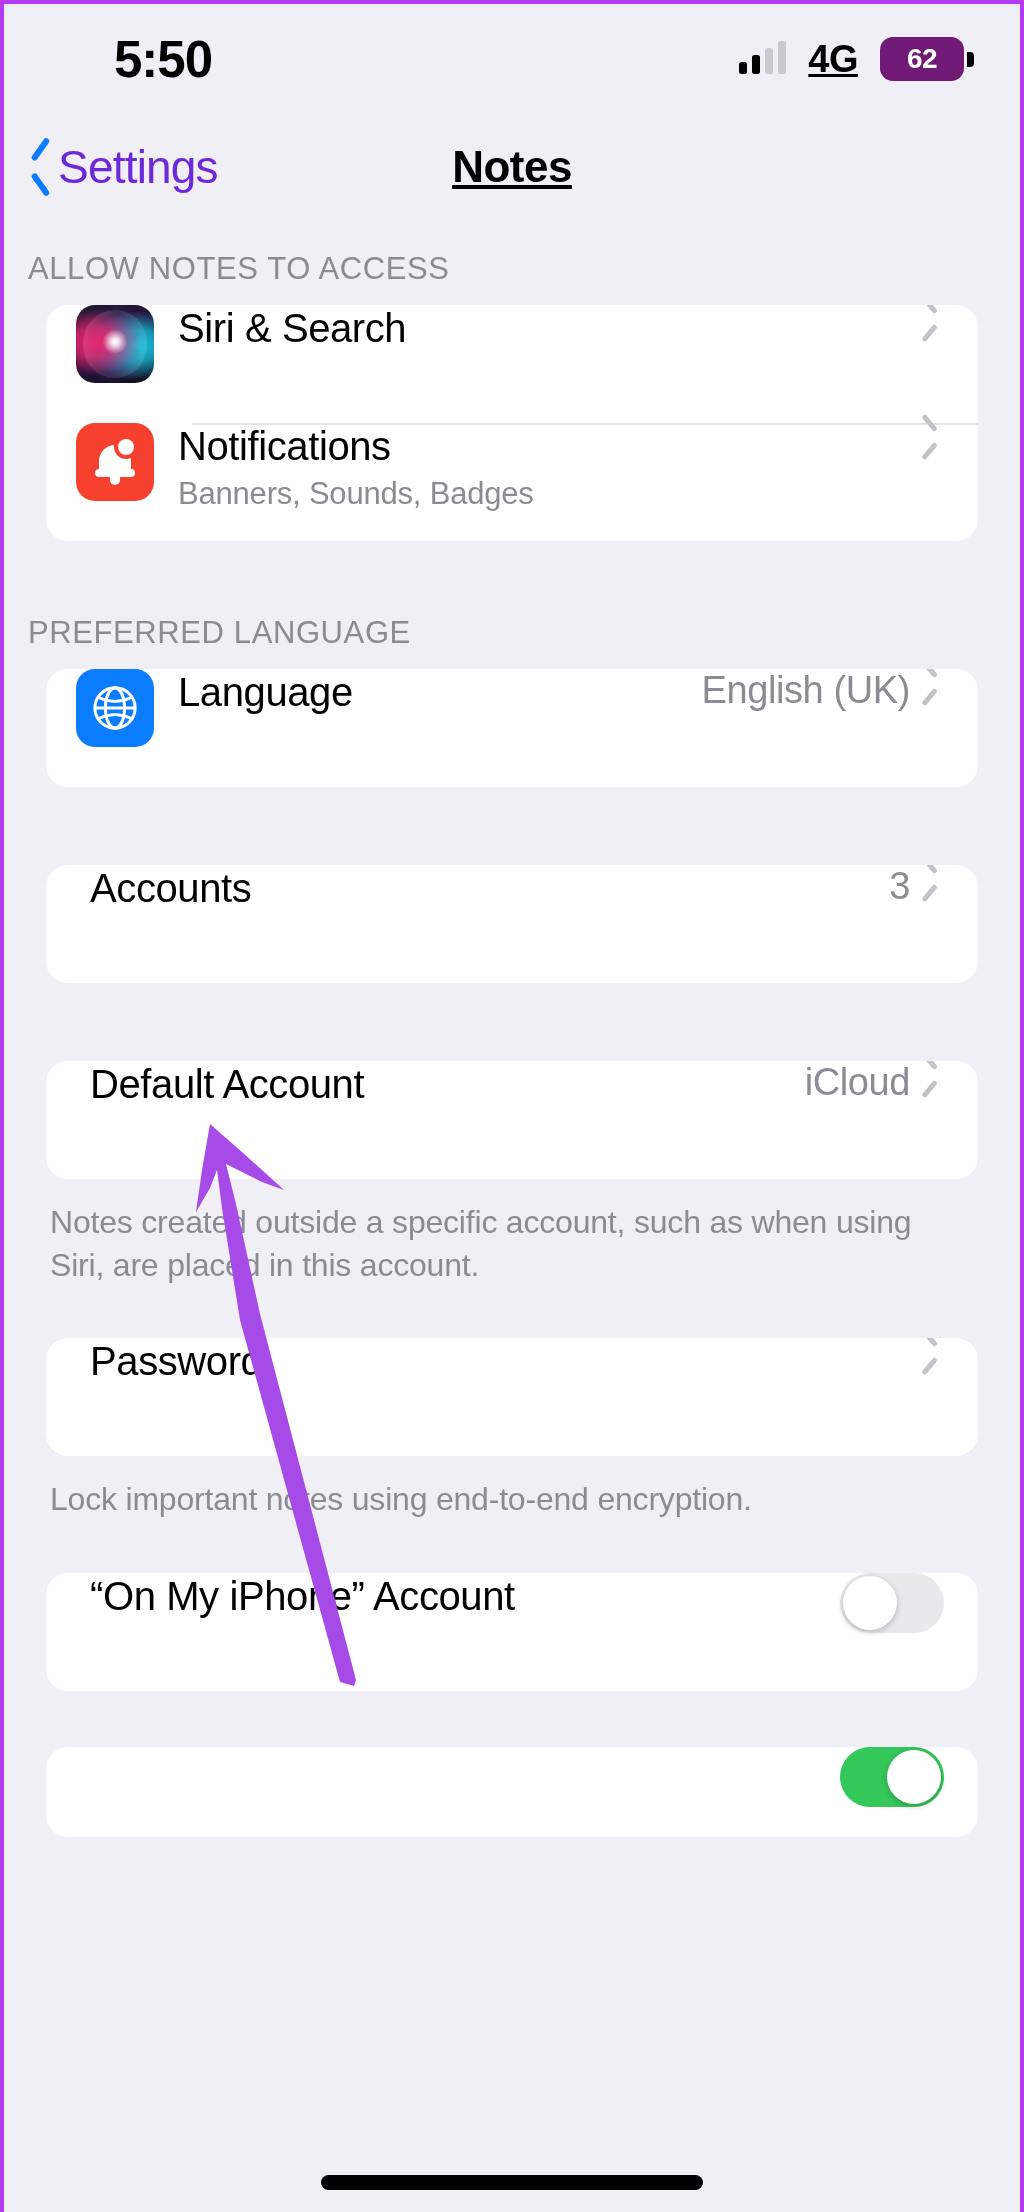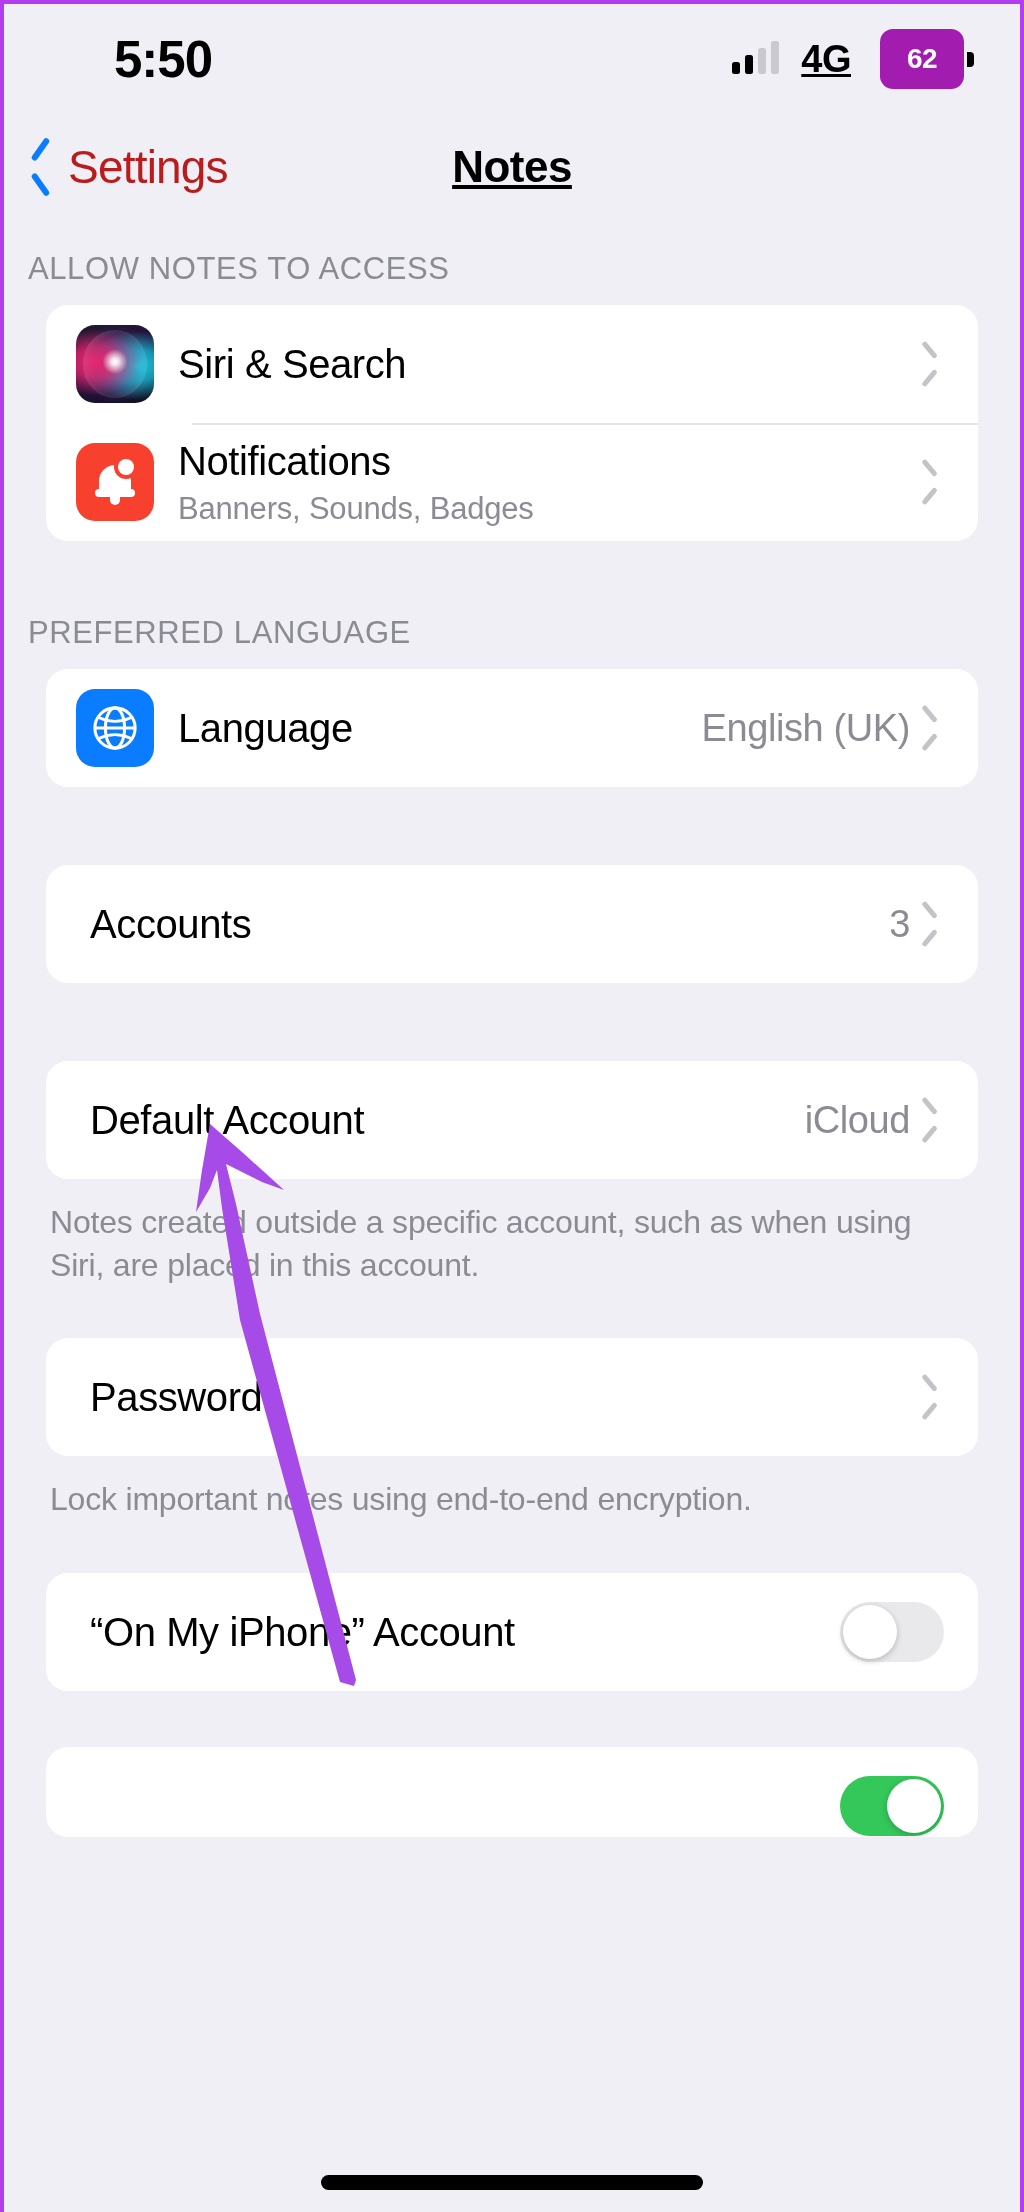--- a/index.html
+++ b/index.html
@@ -35,37 +35,37 @@
   .sb-right { display:flex; align-items:center; gap:22px; }
   .bars { display:flex; align-items:flex-end; gap:5px; height:30px; }
   .bars i { display:block; width:8px; border-radius:2.5px; background:#000; }
   .bars i:nth-child(1){ height:12px; }
   .bars i:nth-child(2){ height:19px; }
   .bars i:nth-child(3){ height:26px; background:#c9c9cf; }
   .bars i:nth-child(4){ height:33px; background:#c9c9cf; }
   .net { font-size:38px; font-weight:600; color:#000; letter-spacing:-0.5px;text-decoration:underline; }
   .batt-wrap { display:flex; align-items:center; }
   .batt {
-    width:84px; height:60px; background:#a21caf; border-radius:13px;
-    display:flex; align-items:center; justify-content:center;margin-left:7px;
+    width:84px; height:44px; background:#701a75; border-radius:13px;
+    display:flex; align-items:center; justify-content:center;
   }
   .batt span { color:#fff; font-size:28px; font-weight:bold; letter-spacing:-0.5px; }
   .batt-cap {
     width:7px; height:15px; background:#000;
     border-radius:0 4px 4px 0; margin-left:3px;
   }
 
   
   .navbar {
     position:absolute; top:110px; left:0; right:0; height:105px;
   }
   .nav-back {
     position:absolute; left:26px; top:50%; transform:translateY(-50%);
-    display:flex; align-items:center; gap:18px;
-    color:#b91c1c; cursor:pointer;
+    display:flex; align-items:center; gap:8px;
+    color:#6d28d9; cursor:pointer;
   }
   .chev-left {
     width:20px; height:36px; position:relative; flex:none;
   }
   .chev-left::before, .chev-left::after {
     content:""; position:absolute; left:3px; width:26px; height:6px;
     background:#0a7cff; border-radius:3px;
   }
   .chev-left::before { top:8px; transform:rotate(-55deg); transform-origin:left center; }
   .chev-left::after  { top:22px; transform:rotate(55deg);  transform-origin:left center; }
@@ -83,21 +83,21 @@
 
   .section-header {
     font-size:31px; color:#8b8b93; letter-spacing:0.6px;
     padding:0 0 18px 24px;
   }
   .group {
     background:#fff; border-radius:22px; margin:0 42px;
     overflow:hidden;
   }
   .row {
-    display:flex; align-items:center;
+    display:flex; align-items:flex-start;
     min-height:118px; padding:0 30px 0 30px;
     position:relative; cursor:pointer;
   }
   .row.plain { padding-left:44px; }
   .row + .row::before {
     content:""; position:absolute; left:146px; right:0; top:0;
     height:2px; background:#e4e4e8;
   }
 
   .ic {

